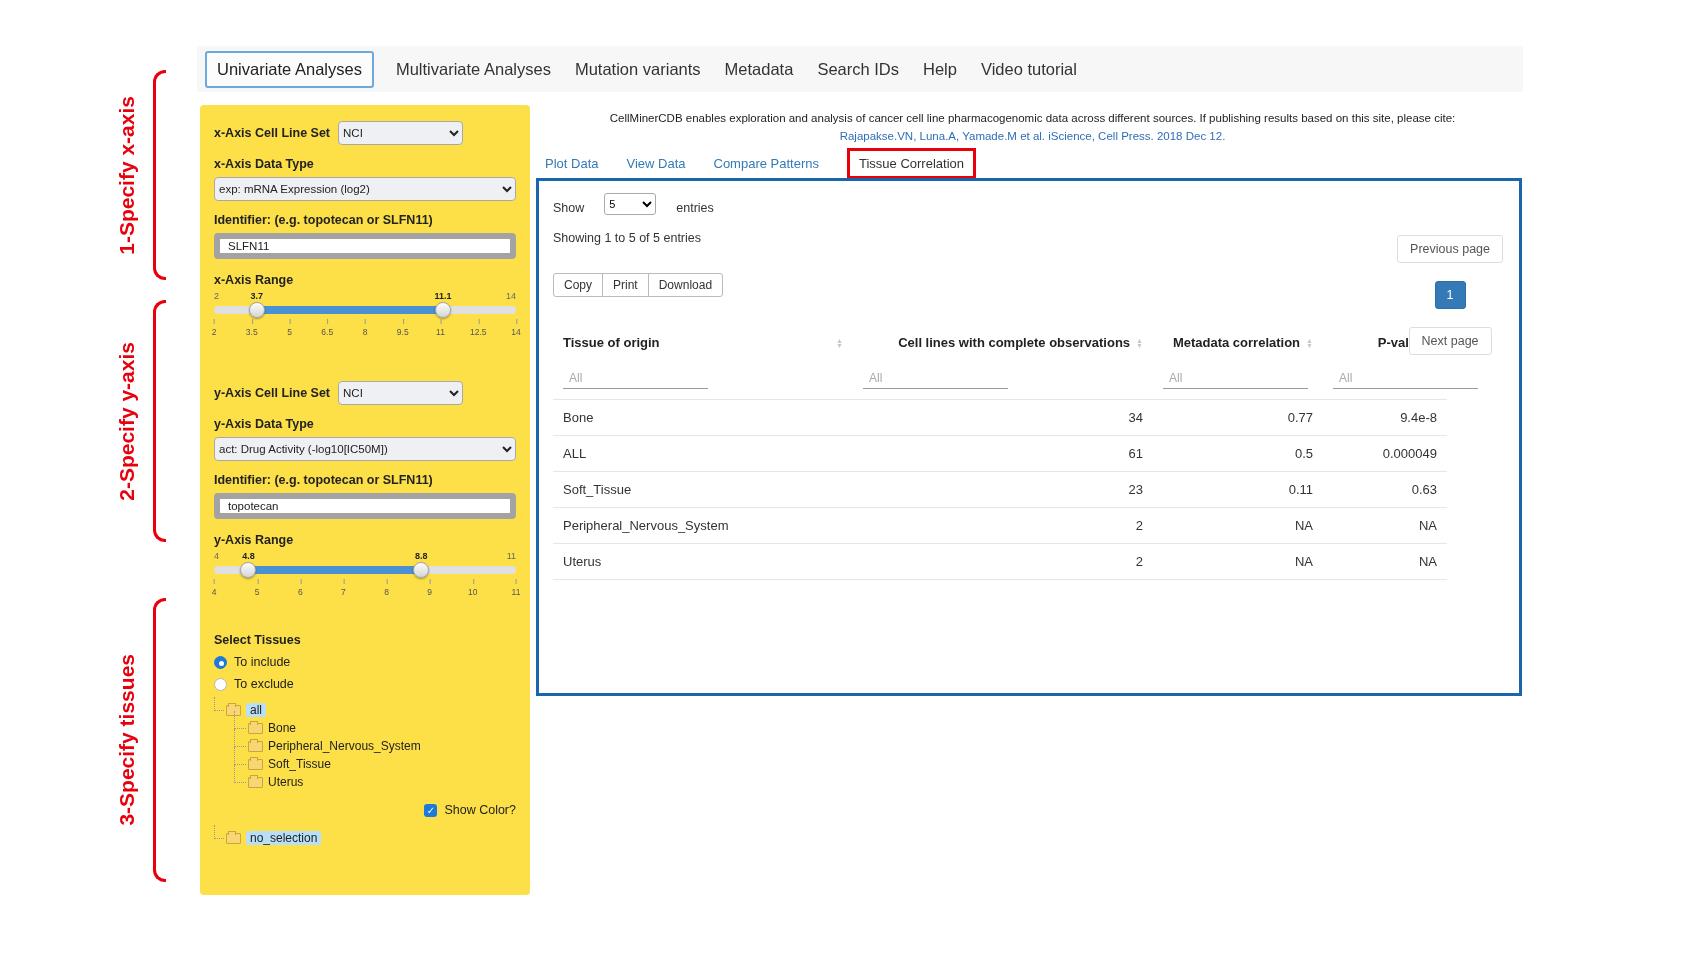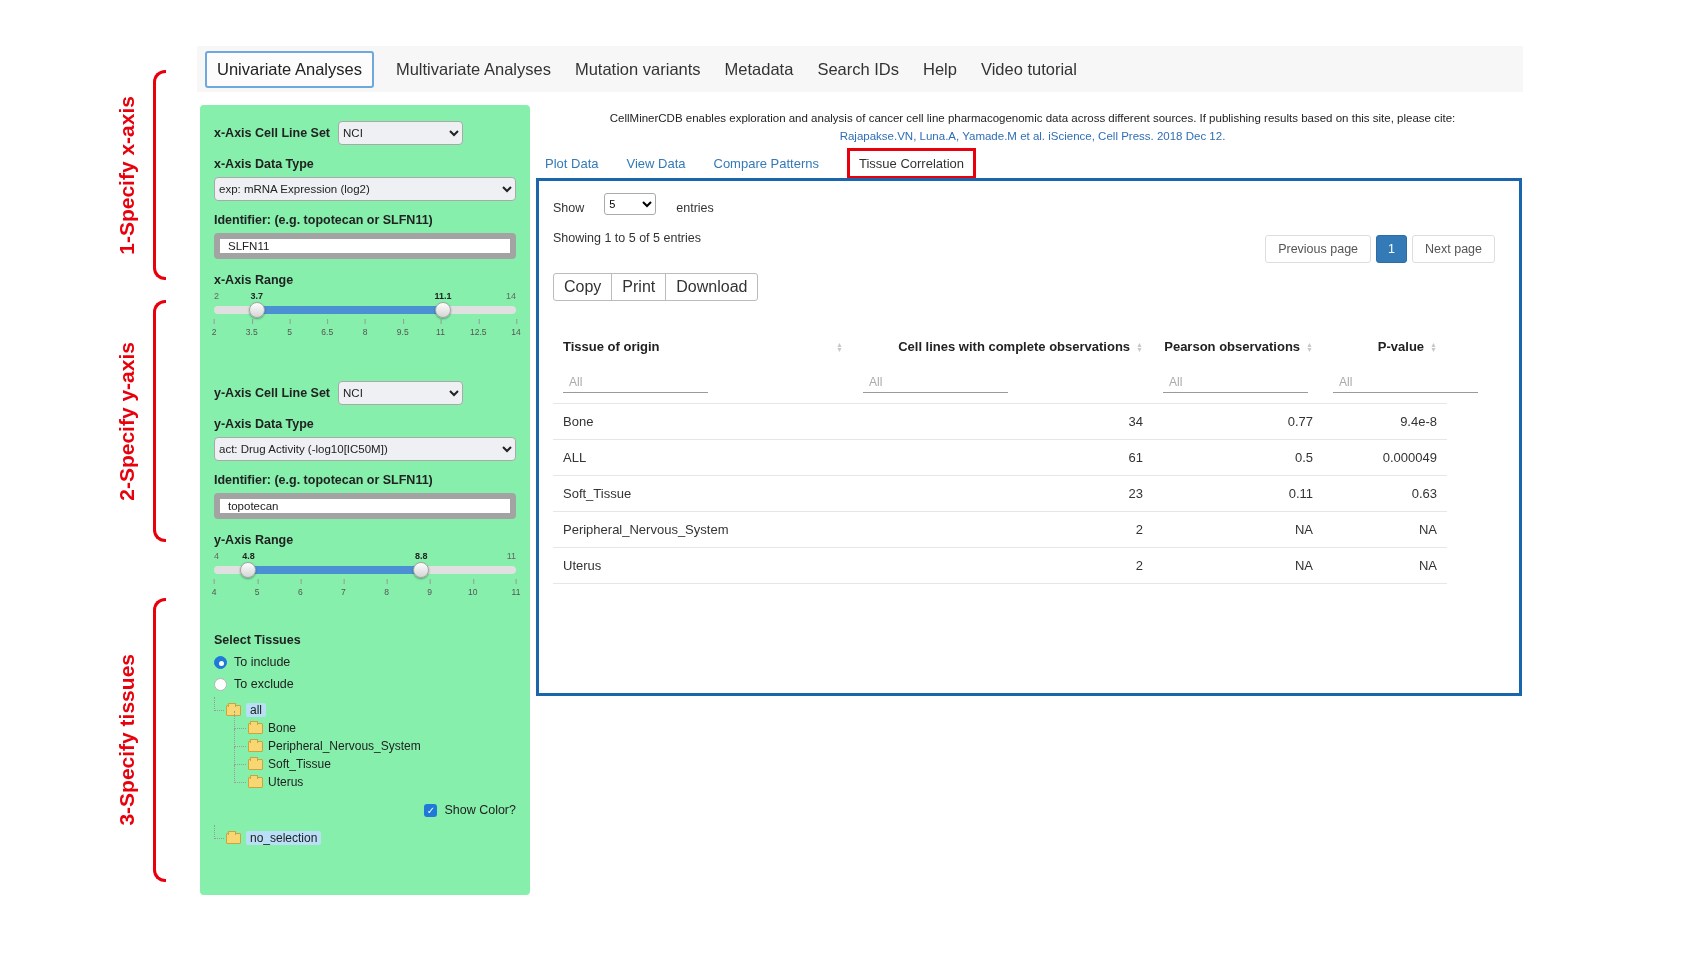--- a/index.html
+++ b/index.html
@@ -9,21 +9,21 @@
   .annot { position:absolute; left:94px; width:72px; display:flex; align-items:center; justify-content:center; }
   .annot-text { writing-mode:vertical-rl; transform:rotate(180deg); color:#e8000d; font-weight:bold; font-size:21px; white-space:nowrap; margin-right:6px; }
   .annot-bracket { position:absolute; right:0; top:0; bottom:0; width:13px; border-left:3px solid #e8000d; border-top:3px solid #e8000d; border-bottom:3px solid #e8000d; border-radius:12px 0 0 12px; }
 
   
   .navbar { position:absolute; left:197px; top:46px; width:1326px; height:46px; background:#f7f7f7; display:flex; align-items:center; gap:20px; padding:0 8px; }
   .nav-tab { font-size:16.5px; color:#333; white-space:nowrap; cursor:pointer; padding:4px 2px; }
   .nav-tab.active { background:#fcfcfc; border:2px solid #6fa8dc; border-radius:3px; padding:7px 10px; color:#222; }
 
   
-  .sidebar { position:absolute; left:200px; top:105px; width:330px; height:790px; background:#86efac; border-radius:4px; padding:16px 14px; font-size:12.5px; color:#222; }
+  .sidebar { position:absolute; left:200px; top:105px; width:330px; height:790px; background:#fde047; border-radius:4px; padding:16px 14px; font-size:12.5px; color:#222; }
   .inline-row { display:flex; align-items:center; gap:8px; }
   .bold { font-weight:bold; font-size:12.5px; }
   .block { display:block; margin-top:12px; }
   select.sel { height:24px; font-size:11.5px; background:#eef0f4; border:1px solid #a9a9a9; border-radius:4px; color:#222; font-family:inherit; }
   .sel.small { width:125px; }
   .sel.full { width:100%; margin-top:6px; }
   input.txt { width:100%; height:26px; border:6px solid #a3a3a3; border-radius:4px; padding:0 8px; font-size:11.5px; background:#fff; margin-top:6px; font-family:inherit; color:#222; }
   .range-label { margin-top:14px; }
   .group-gap { margin-top:30px; }
 
@@ -63,25 +63,25 @@
   .citation { position:absolute; left:545px; top:110px; width:975px; text-align:center; font-size:11.5px; color:#222; line-height:1.55; }
   .citation-link { color:#2f6eb5; cursor:pointer; }
   .main-tabs { position:absolute; left:545px; top:148px; display:flex; align-items:center; gap:28px; font-size:13px; }
   .main-tab { color:#337ab7; cursor:pointer; white-space:nowrap; }
   .main-tab.active { color:#333; border:3px solid #e8000d; padding:5px 9px; background:#fff; }
 
   .blue-panel { position:absolute; left:536px; top:178px; width:986px; height:518px; border:3px solid #1a66ad; background:#fff; padding:12px 14px; }
   .show-row { display:flex; align-items:flex-end; gap:20px; font-size:12.5px; color:#333; }
   .entries-select { width:52px; height:22px; font-size:11px; border:1px solid #aaa; border-radius:3px; background:#fff; font-family:inherit; }
   .showing-text { margin-top:16px; font-size:12.5px; color:#333; }
-  .pagination { position:absolute; top:54px; right:24px; display:flex; align-items:center; gap:5px; }
+  .pagination { position:absolute; top:54px; right:16px; display:flex; align-items:center; gap:18px;flex-direction:column; }
   .pg-btn { border:1px solid #ddd; background:#fff; color:#555; font-size:12.5px; padding:6px 12px; border-radius:3px; cursor:pointer; font-family:inherit; }
   .pg-num.active { background:#337ab7; border:1px solid #2e6da4; color:#fff; font-size:12.5px; padding:6px 11px; border-radius:3px; cursor:pointer; font-family:inherit; }
   .btn-group { margin-top:28px; display:flex; }
-  .sm-btn { border:1px solid #bbb; background:#fff; font-size:16px; color:#333; padding:4px 10px; cursor:pointer; font-family:inherit; }
+  .sm-btn { border:1px solid #bbb; background:#fff; font-size:12px; color:#333; padding:4px 10px; cursor:pointer; font-family:inherit; }
   .sm-btn:not(:first-child) { margin-left:-1px; }
   .sm-btn:first-child { border-radius:3px 0 0 3px; }
   .sm-btn:last-child { border-radius:0 3px 3px 0; }
 
   table.data-table { margin-top:30px; width:894px; border-collapse:collapse; table-layout:fixed; }
   .data-table th { padding:8px 10px; font-size:13px; font-weight:bold; color:#222; cursor:pointer; }
   .th-inner { display:flex; align-items:center; }
   .th-left .th-inner { justify-content:space-between; }
   .th-right .th-inner { justify-content:flex-end; gap:6px; }
   .sort-icon { display:inline-flex; flex-direction:column; color:#c8c8c8; font-size:7px; line-height:5px; }
@@ -286,21 +286,21 @@
           <span class="th-inner">
               <span>Cell lines with complete observations</span>
               <span class="sort-icon">
                 <span>▲</span>
                 <span>▼</span>
               </span>
             </span>
         </th>
         <th class="th-right">
           <span class="th-inner">
-              <span>Pearson observations</span>
+              <span>Metadata correlation</span>
               <span class="sort-icon">
                 <span>▲</span>
                 <span>▼</span>
               </span>
             </span>
         </th>
         <th class="th-right">
           <span class="th-inner">
               <span>P-value</span>
               <span class="sort-icon">

